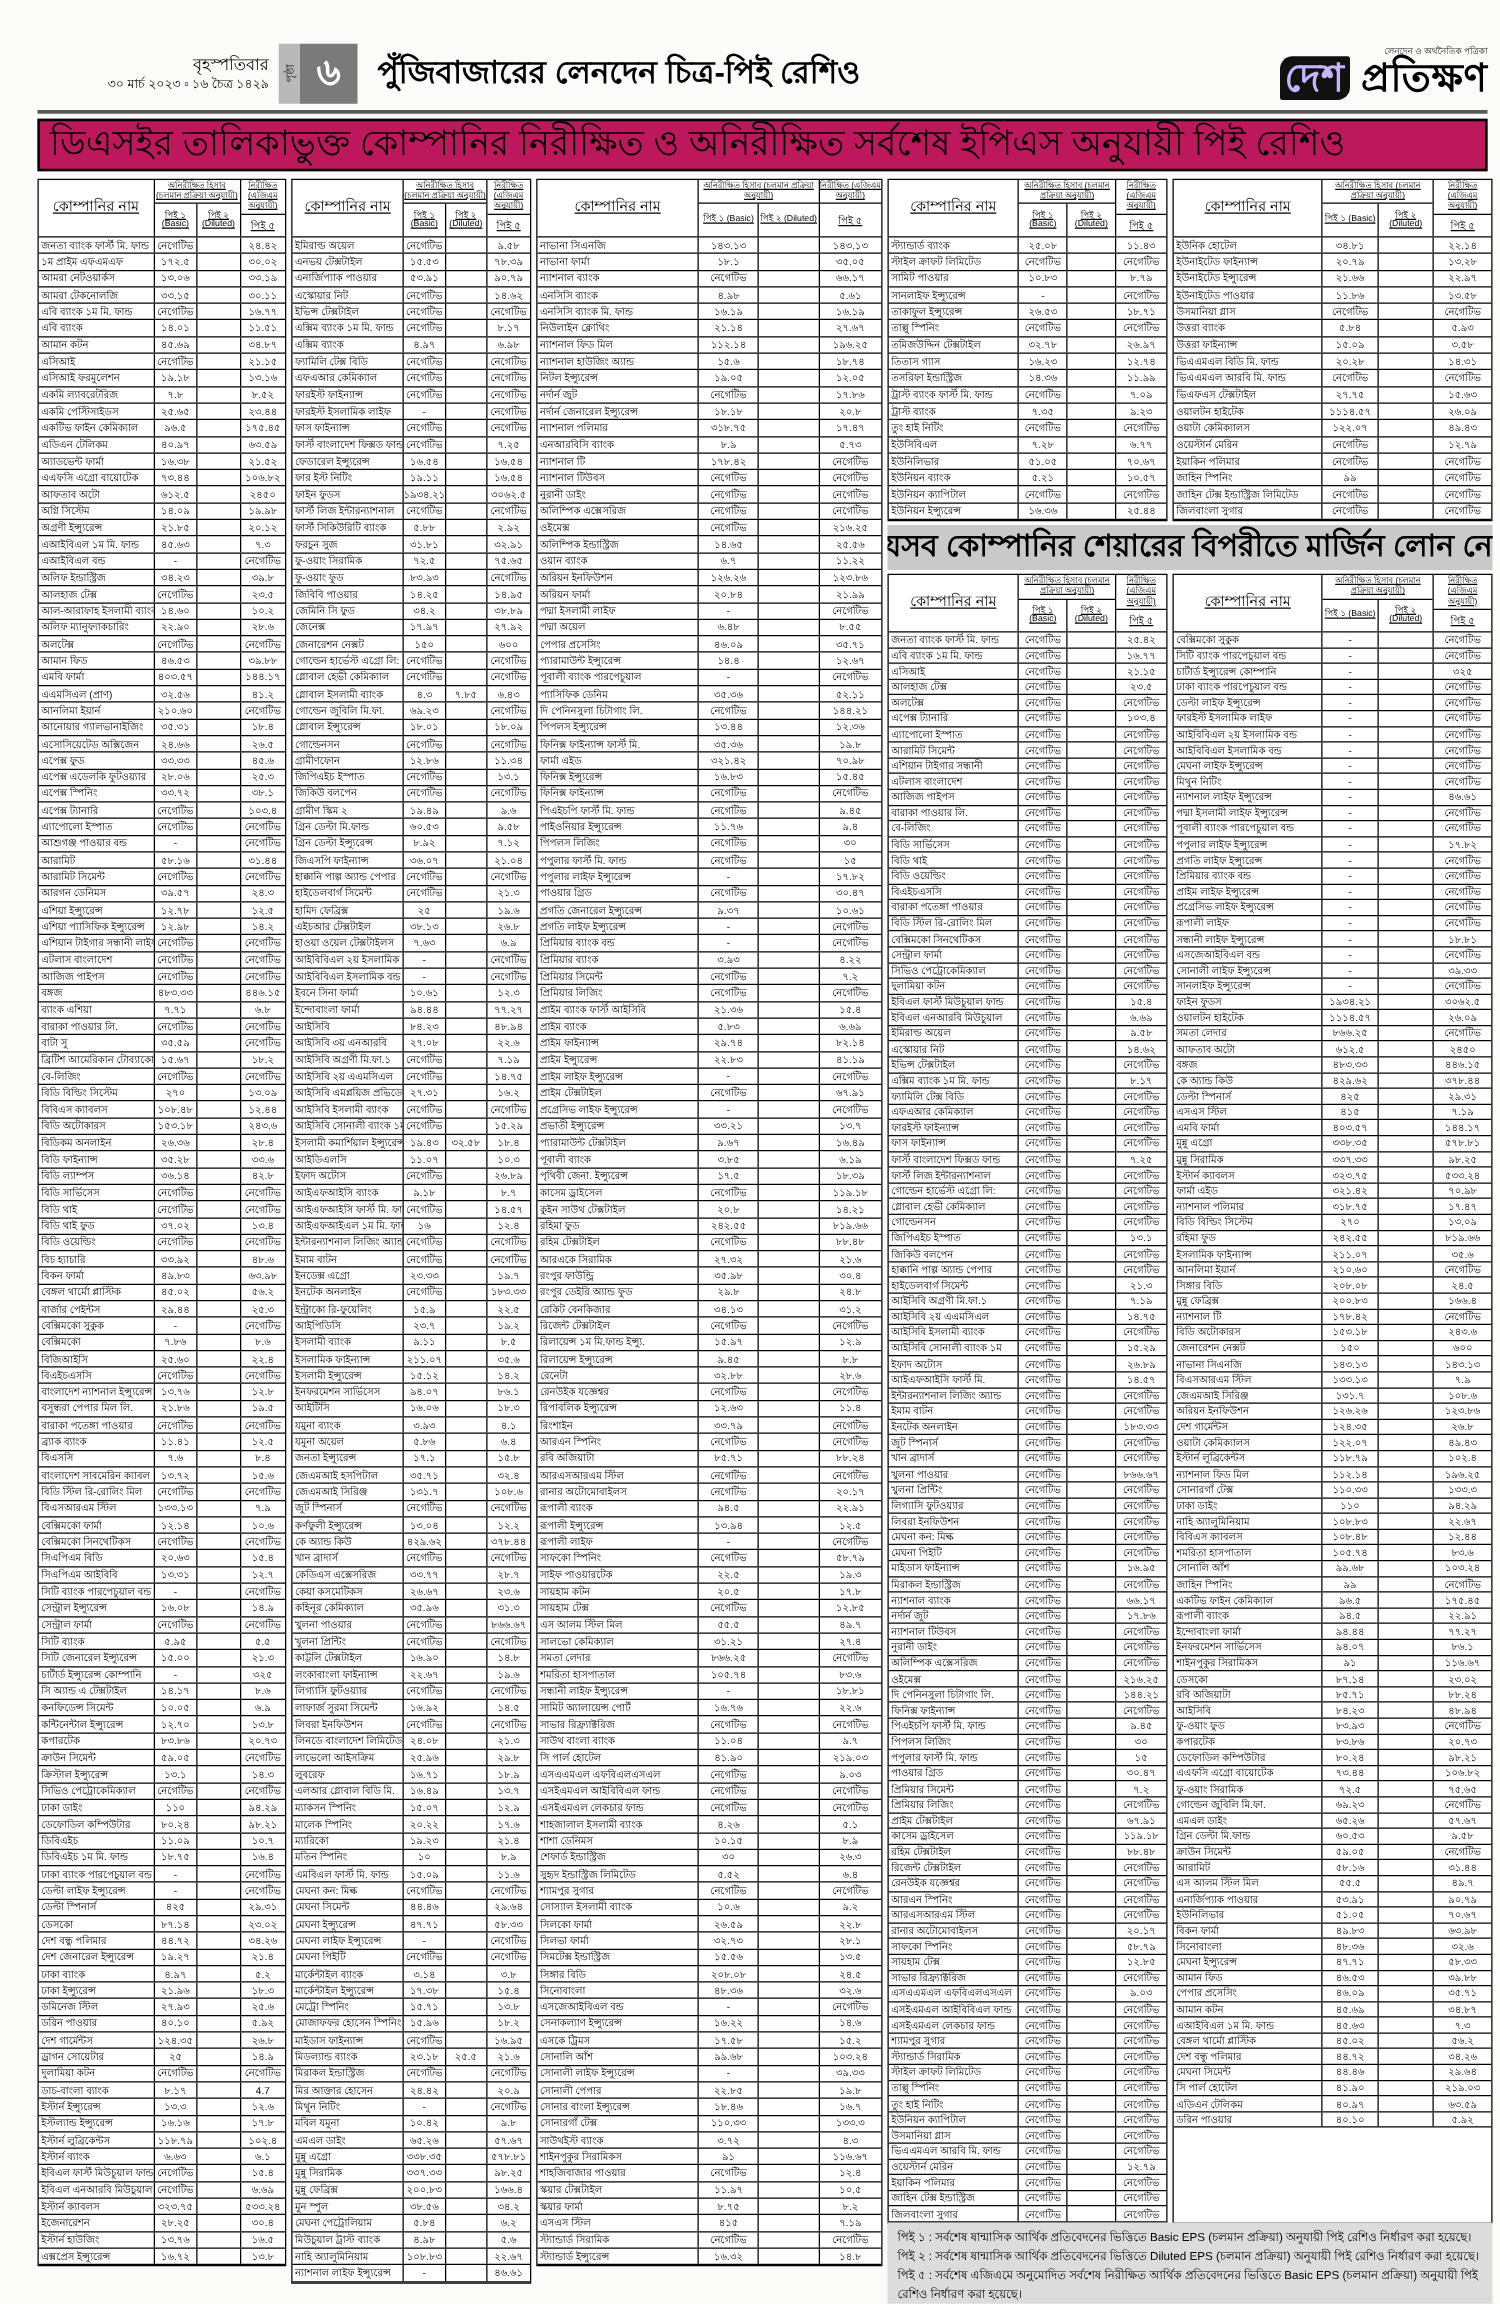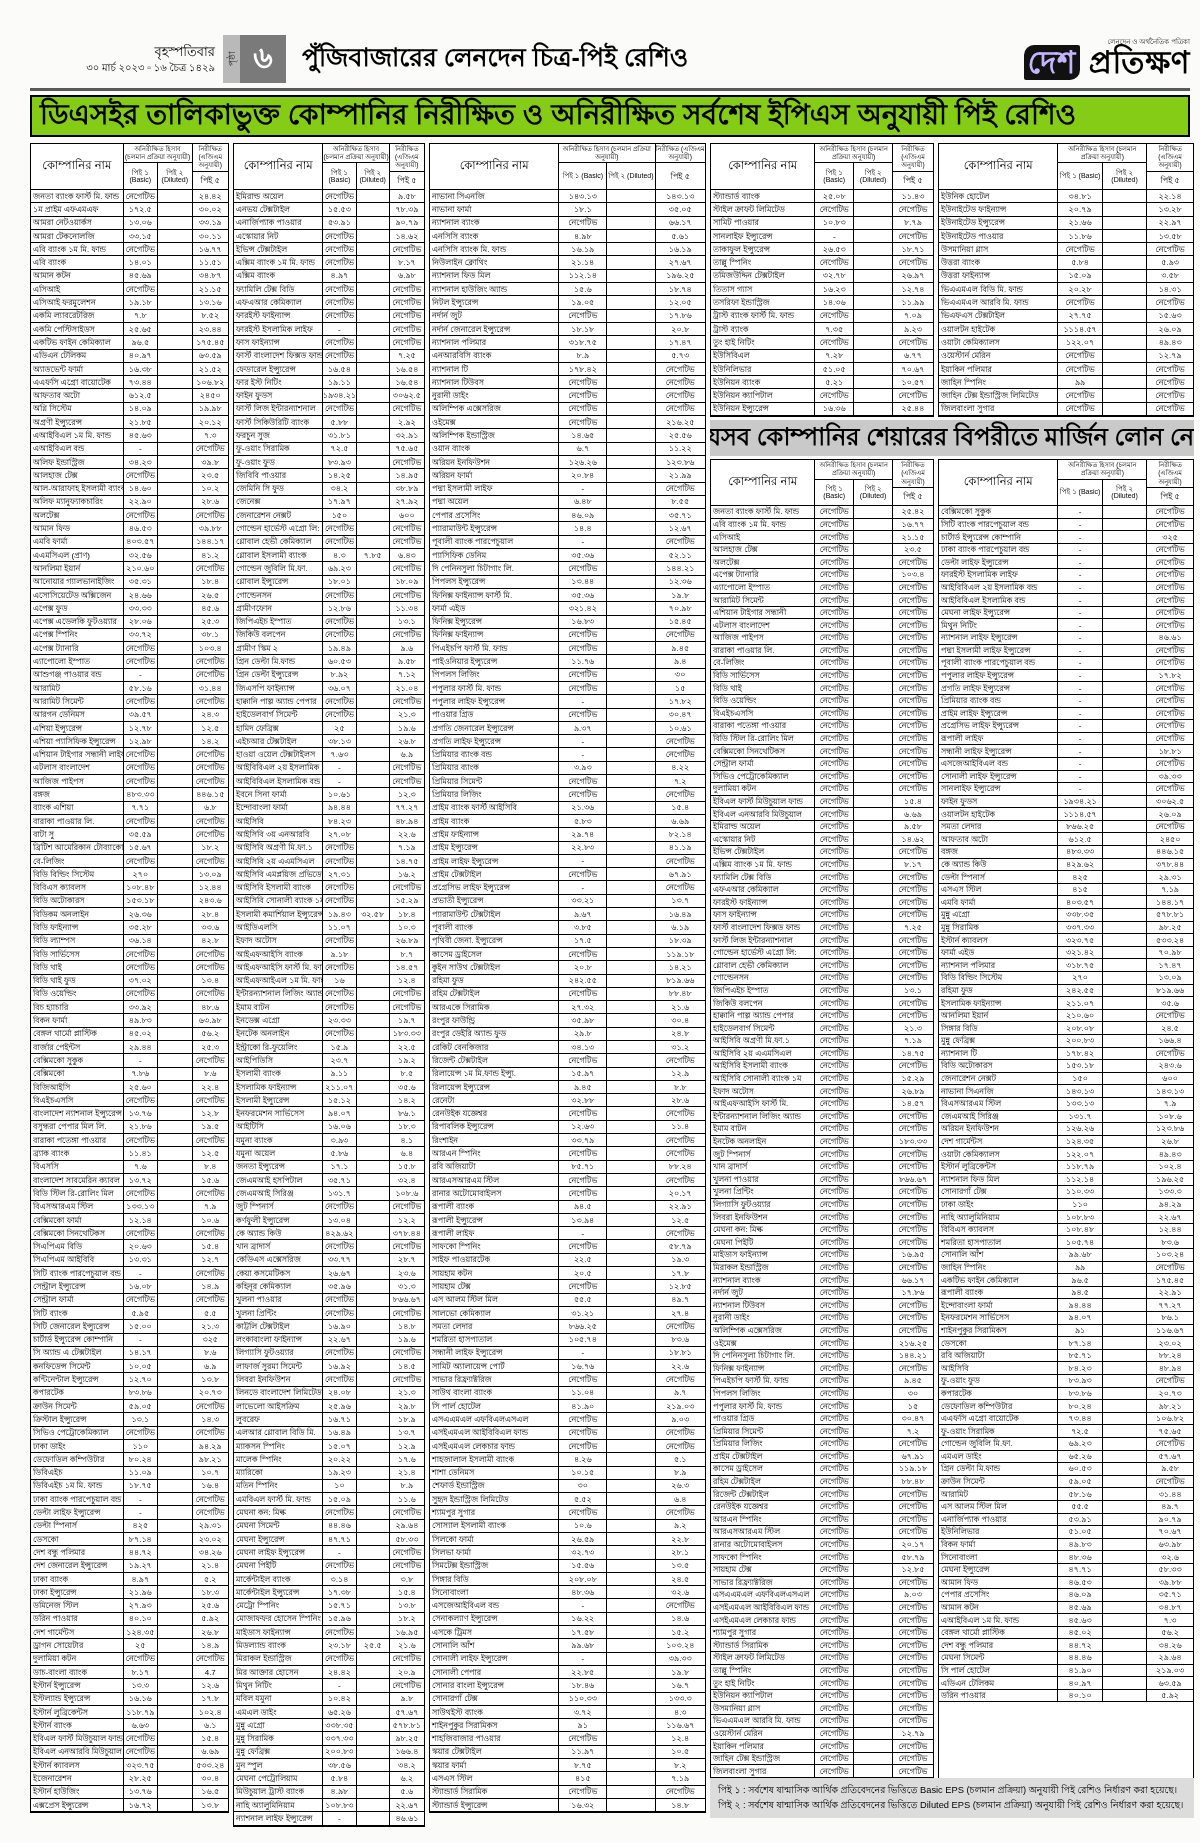--- a/index.html
+++ b/index.html
@@ -16,31 +16,31 @@
   .badge-num{background:#7a7a7a;color:#fff;width:46px;font-size:30px;font-weight:bold;display:flex;
              align-items:center;justify-content:center;}
   .section-title{font-size:25px;font-weight:bold;margin-left:16px;white-space:nowrap;}
   .logo-block{margin-left:auto;text-align:right;line-height:1.1;}
   .logo-tagline{font-size:7px;color:#222;}
   .logo-name{font-size:31px;font-weight:bold;letter-spacing:.5px;}
   .logo-name .inv{background:#111;color:#c4b5fd;padding:0 4px;border-radius:10px 2px 10px 2px;}
   .masthead-rule{position:absolute;top:88px;left:30px;right:10px;border-top:3px solid #5a5a5a;}
   
   .headline-box{position:absolute;top:95px;left:30px;right:10px;height:42px;border:2px solid #000;
-                background:#84cc16;display:flex;align-items:center;padding-left:8px;box-sizing:border-box;
-                font-size:28px;font-weight:bold;white-space:nowrap;overflow:hidden;}
+                background:#be185d;display:flex;align-items:center;padding-left:8px;box-sizing:border-box;
+                font-size:28px;font-weight:normal;white-space:nowrap;overflow:hidden;}
   
   #tables{position:absolute;top:143px;left:30px;width:1160px;display:flex;gap:4px;}
   .tcol1{width:199px;flex:none;}
   .tcol2{width:192px;flex:none;}
   .tcol3{width:277px;flex:none;}
   .rzone{width:484px;flex:none;position:relative;}
   .ptable{border:1px solid #000;background:#fff;box-sizing:border-box;}
   .thead{display:flex;border-bottom:1px solid #000;height:46px;box-sizing:border-box;}
-  .hc{display:flex;align-items:center;justify-content:center;text-align:center;box-sizing:border-box;}
+  .hc{display:flex;align-items:center;justify-content:center;text-align:center;box-sizing:border-box;text-decoration:underline;}
   .h-name{flex:0 0 47%;border-right:1px solid #000;font-size:11.5px;}
   .h-unaud{flex:0 0 35%;flex-direction:column;border-right:1px solid #000;padding:0;}
   .u-top{font-size:6.6px;border-bottom:1px solid #000;width:100%;text-align:center;line-height:1.25;box-sizing:border-box;padding:1px 0;}
   .u-bot{display:flex;width:100%;flex:1;}
   .u-bot span{flex:1;font-size:7px;display:flex;align-items:center;justify-content:center;text-align:center;line-height:1.1;}
   .u-bot span:first-child{border-right:1px solid #000;}
   .h-aud{flex:1;flex-direction:column;justify-content:center;}
   .a-top{font-size:6.6px;border-bottom:1px solid #000;width:100%;text-align:center;line-height:1.25;box-sizing:border-box;padding:1px 0;}
   .a-bot{flex:1;display:flex;align-items:center;justify-content:center;font-size:8px;width:100%;}
   .tr{display:flex;height:13.3px;box-sizing:border-box;border-bottom:1px solid #000;}
@@ -3794,16 +3794,17 @@
               <div class="td c1">৪০.১০</div>
               <div class="td c2"></div>
               <div class="td c3">৫.৯২</div>
             </div>
           </div>
       </div>
 
       <div class="footnotes">
         <div>পিই ১ : সর্বশেষ ষান্মাসিক আর্থিক প্রতিবেদনের ভিত্তিতে Basic EPS (চলমান প্রক্রিয়া) অনুযায়ী পিই রেশিও নির্ধারণ করা হয়েছে।</div>
         <div>পিই ২ : সর্বশেষ ষান্মাসিক আর্থিক প্রতিবেদনের ভিত্তিতে Diluted EPS (চলমান প্রক্রিয়া) অনুযায়ী পিই রেশিও নির্ধারণ করা হয়েছে।</div>
+        <div>পিই ৫ : সর্বশেষ এজিএমে অনুমোদিত সর্বশেষ নিরীক্ষিত আর্থিক প্রতিবেদনের ভিত্তিতে Basic EPS (চলমান প্রক্রিয়া) অনুযায়ী পিই রেশিও নির্ধারণ করা হয়েছে।</div>
       </div>
     </div>
   </div>
 </div>
 
 </body></html>

